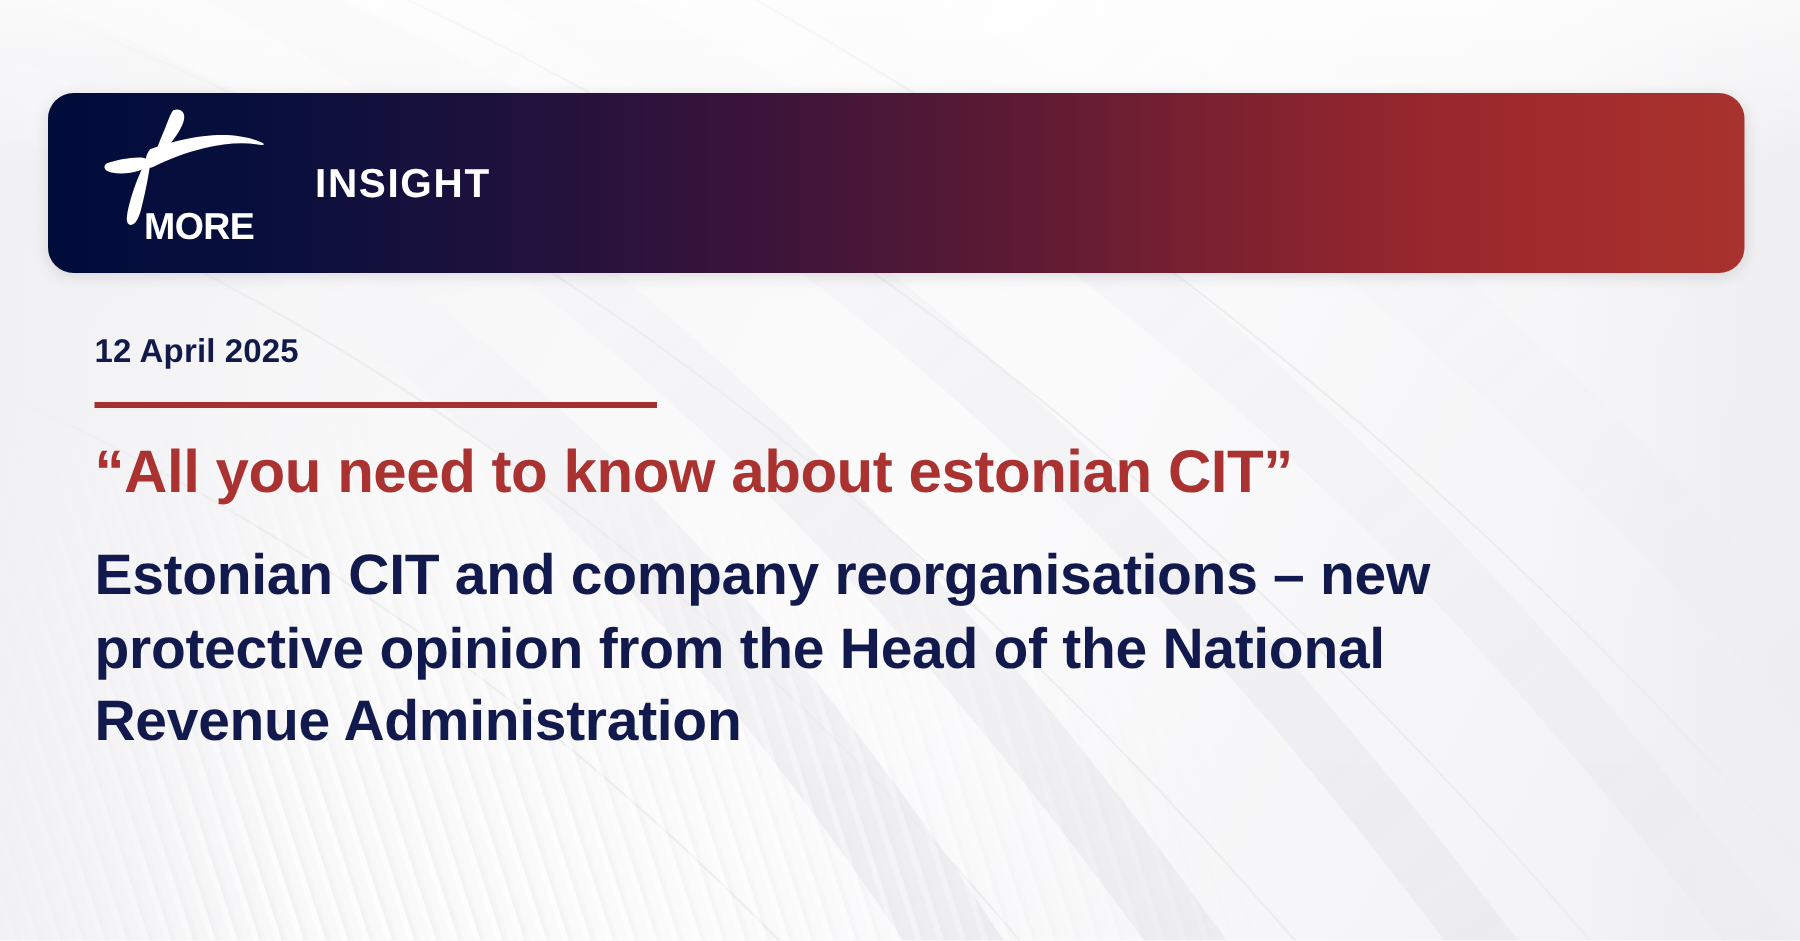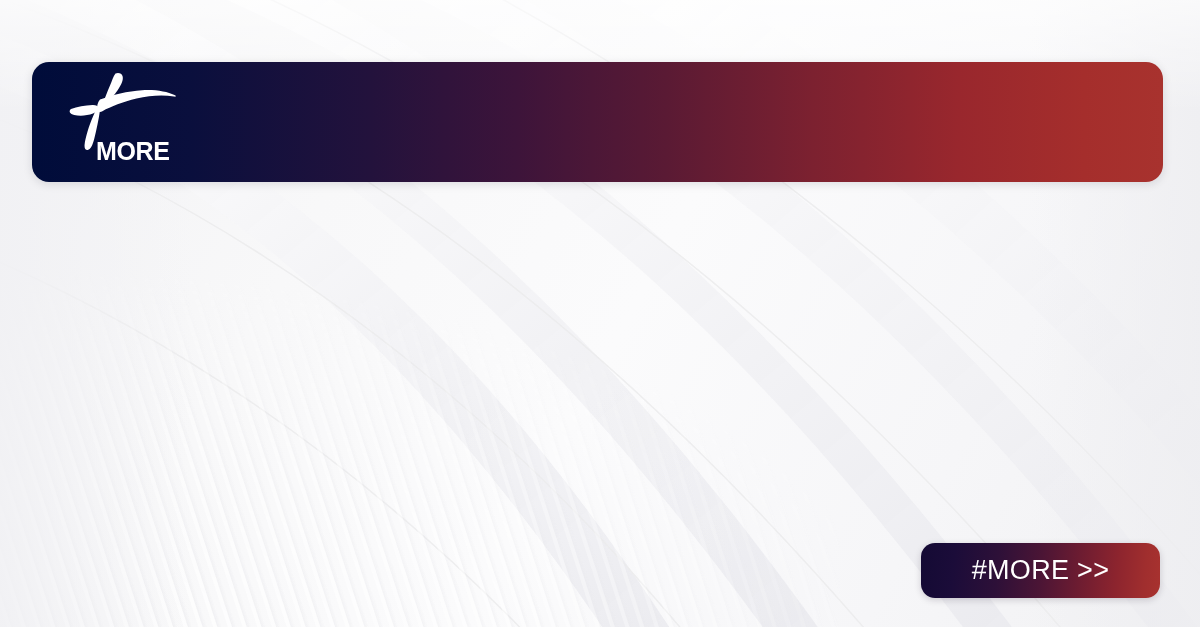--- a/index.html
+++ b/index.html
@@ -262,19 +262,25 @@
 
           <path d="M30.4,36.2 C31.6,36.2 32.2,37.2 31.9,39.0 C30.6,47.8 28.4,58.4 26.2,67.0
                    C24.6,73.4 22.4,77.4 19.8,77.9 C17.5,78.3 16.2,76.4 16.6,72.6
                    C17.3,65.6 21.0,53.6 25.0,44.4 C26.8,40.3 28.4,36.2 30.4,36.2 Z"></path>
         </g>
       </svg>
       <div class="logo-word">MORE</div>
     </div>
 
     <div class="banner-text">
+      <div class="banner-kicker">INSIGHT</div>
     </div>
   </div>
 
-
-  <button class="more-btn">#MORE &gt;&gt;</button>
+  <div class="content">
+    <div class="date">12 April 2025</div>
+    <div class="rule"></div>
+    <div class="quote-line">“All you need to know about estonian CIT”</div>
+    <div class="headline">Estonian CIT and company reorganisations – new protective opinion from the Head of the National Revenue Administration</div>
+  </div>
+
 
 </div>
 
 </body></html>

